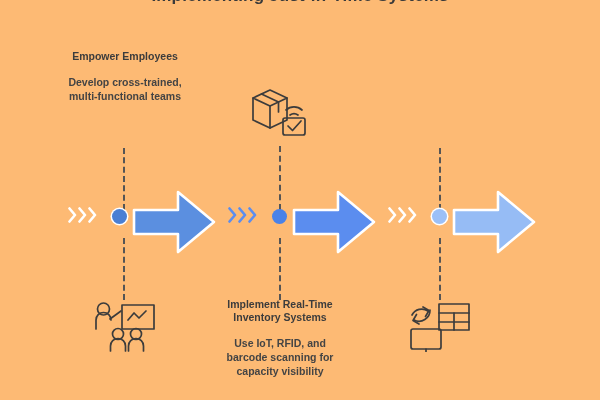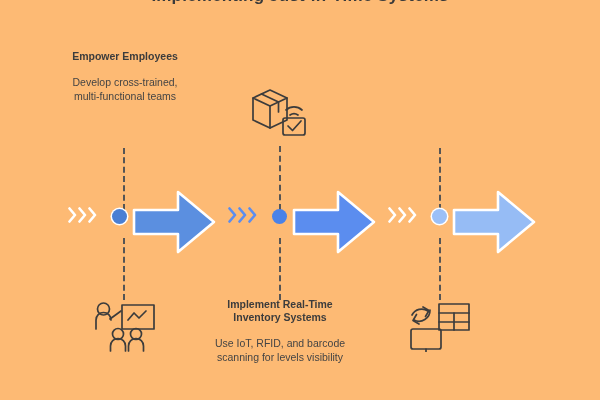--- a/index.html
+++ b/index.html
@@ -101,21 +101,21 @@
     width: 132px;
   }
   .lbl-head {
     font-size: 10.5px;
     font-weight: bold;
     line-height: 13px;
     color: #3c3c3c;
   }
   .lbl-sub {
     font-size: 10.5px;
-    font-weight: normal;
+    font-weight: bold;
     line-height: 14px;
     color: #444444;
     margin-top: 12px;
   }
 
   
   #block-0 { left: 59px;  top: 50px; }
   #block-1 { left: 214px; top: 298px; }
   #block-2 { left: 374px; top: 50px; }
 
@@ -199,21 +199,21 @@
 
   </div>
 
   <div class="label-block" id="block-0">
     <div class="lbl-head">Empower Employees</div>
     <div class="lbl-sub">Develop cross-trained, multi-functional teams</div>
   </div>
 
   <div class="label-block" id="block-1">
     <div class="lbl-head">Implement Real-Time Inventory Systems</div>
-    <div class="lbl-sub">Use IoT, RFID, and barcode scanning for levels visibility</div>
+    <div class="lbl-sub">Use IoT, RFID, and barcode scanning for capacity visibility</div>
   </div>
 
 
   <div class="icon-wrap" id="icon-empower">
     <svg width="72" height="56" viewBox="0 0 72 56">
       <g fill="none" stroke="#3c3c3c" stroke-width="1.7" stroke-linecap="round" stroke-linejoin="round">
 
         <rect x="34" y="9" width="32" height="24"></rect>
         <polyline points="40,24 46,17 51,22 58,15"></polyline>
 

